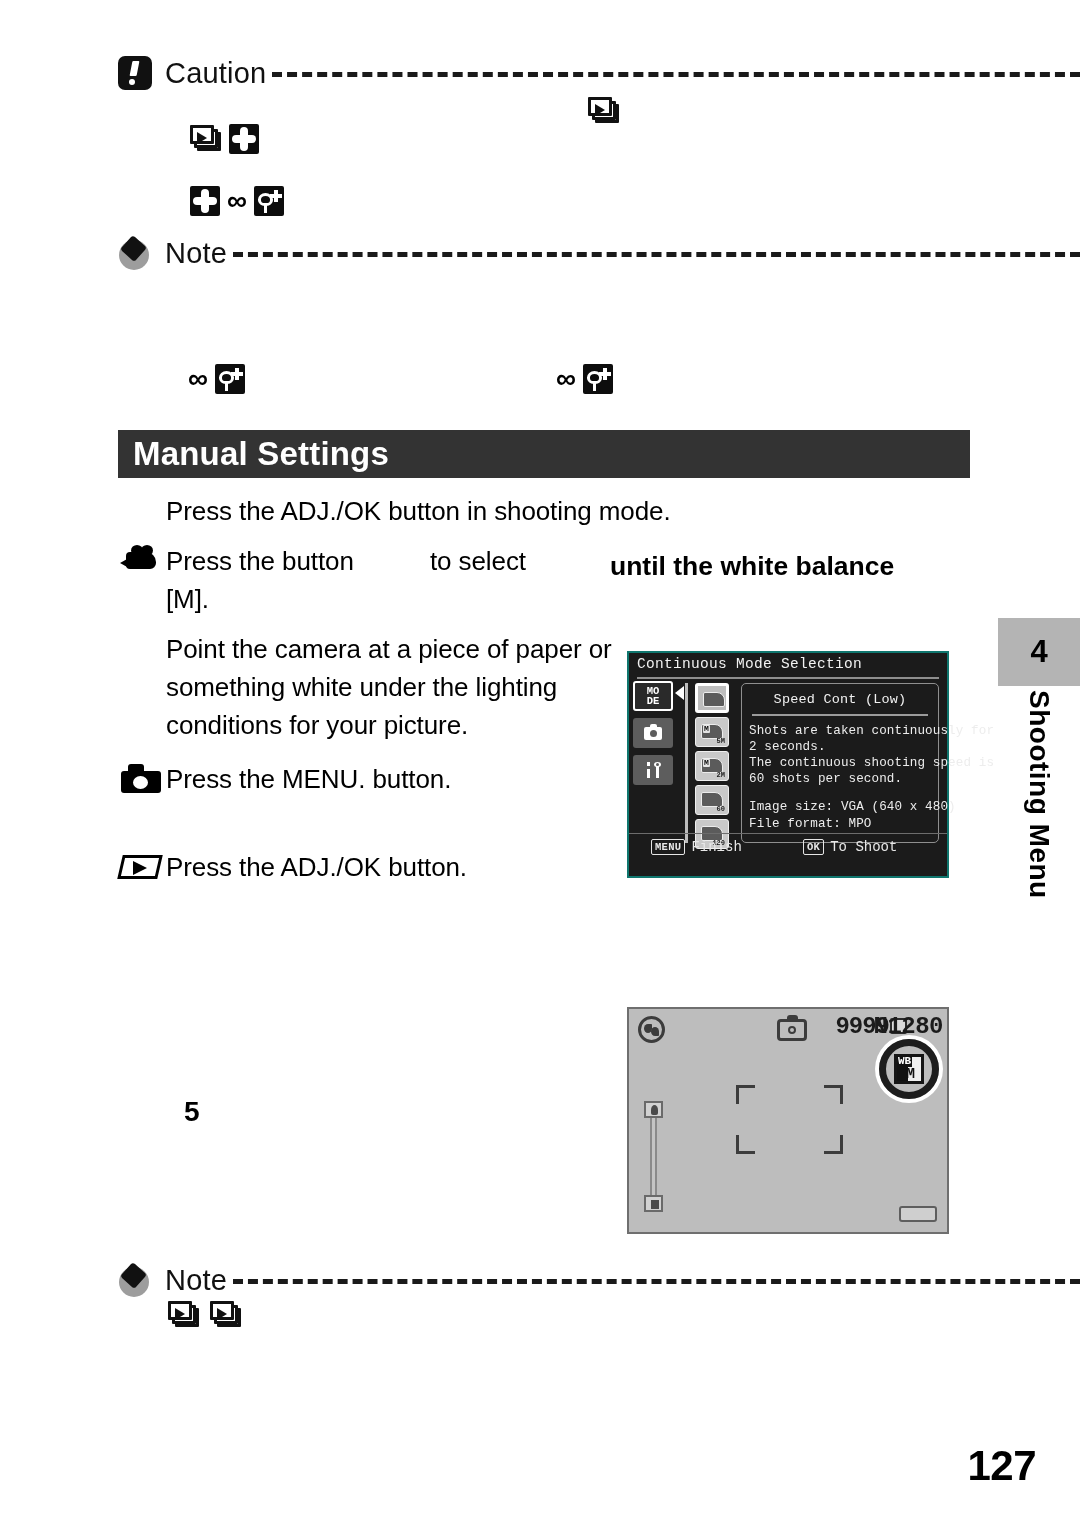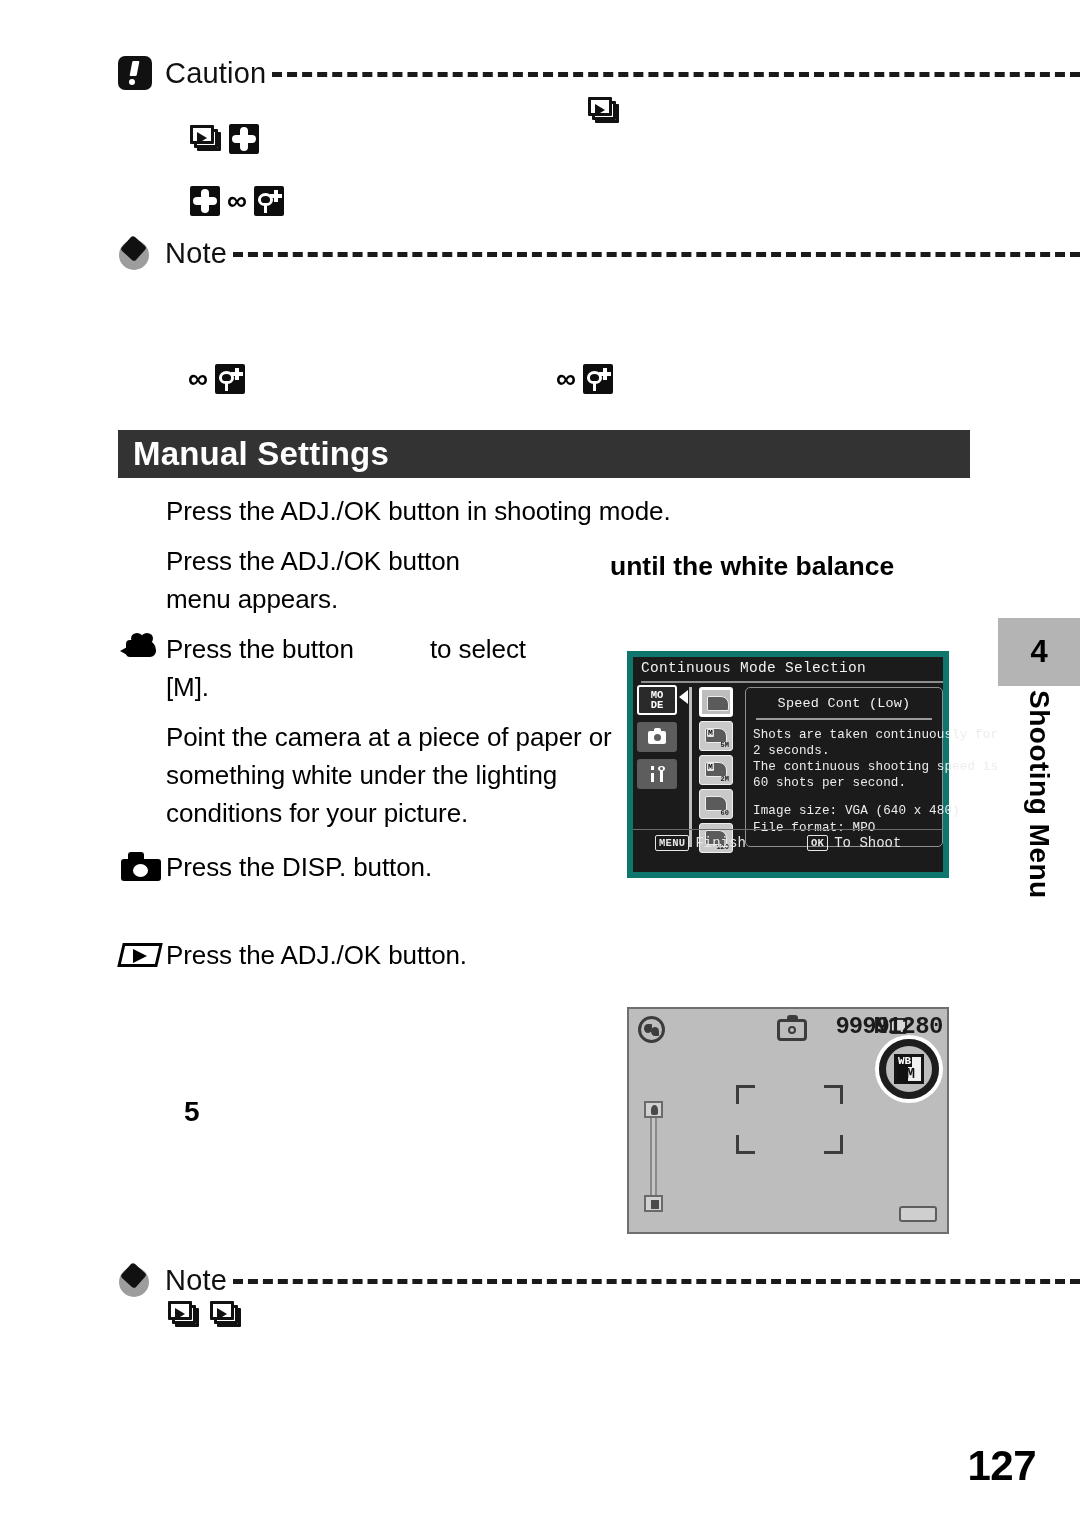--- a/index.html
+++ b/index.html
@@ -155,21 +155,21 @@
     position:absolute;left:998px;top:690px;width:82px;height:250px;
   }
   .tab-title span{
     display:block;font-size:28px;font-weight:bold;white-space:nowrap;
     writing-mode:vertical-rl;text-orientation:mixed;line-height:82px;letter-spacing:.5px;
   }
 
   
   .lcd1{
     position:absolute;left:627px;top:651px;width:322px;height:227px;
-    background:#1b1b1b;border:6px solid #0f766e;box-sizing:border-box;
+    background:#1b1b1b;border:2px solid #0f766e;box-sizing:border-box;
     font-family:"Liberation Mono", monospace;color:#e8e8e8;
   }
   .lcd1 .title{
     position:absolute;left:8px;top:3px;font-size:14.5px;letter-spacing:.3px;color:#f2f2f2;
   }
   .lcd1 .titlerule{position:absolute;left:8px;top:24px;width:302px;height:2px;background:#8e8e8e;}
   .lcd1 .tabs{position:absolute;left:4px;top:28px;width:42px;}
   .lcd1 .tabs .t{
     width:40px;height:30px;margin-bottom:7px;background:#5d5d5d;border-radius:3px;position:relative;
     display:flex;align-items:center;justify-content:center;color:#fff;font-size:11px;line-height:11px;text-align:center;
@@ -368,28 +368,20 @@
     <span>Manual Settings</span>
   </div>
 
   <div class="steps">
 
     <div class="step">
       <div class="marker m-blank"></div>
       <div class="body" style="width:510px">Press the ADJ./OK button in shooting mode.</div>
     </div>
 
-    <div class="step">
-      <div class="marker m-blank"></div>
-      <div class="body" style="width:510px">
-        <span>Press the ADJ./OK button</span>
-        <span style="display:inline-block;width:0px"></span>
-        <span style="display:block">menu appears.</span>
-      </div>
-    </div>
 
     <div class="step">
       <div class="marker">
         <span class="m-camcorder">
           <span class="r1"></span>
             <span class="r2"></span>
             <span class="bd"></span>
             <span class="tl"></span>
         </span>
       </div>
@@ -407,21 +399,21 @@
     </div>
 
     <div class="step" style="margin-top:16px">
       <div class="marker">
         <span class="m-camera">
           <span class="hump"></span>
             <span class="body2"></span>
             <span class="lens"></span>
         </span>
       </div>
-      <div class="body" style="width:510px">Press the DISP. button.</div>
+      <div class="body" style="width:510px">Press the MENU. button.</div>
     </div>
 
     <div class="step" style="margin-top:50px">
       <div class="marker">
         <span class="m-play">
           <span class="par"></span>
             <span class="tri"></span>
         </span>
       </div>
       <div class="body" style="width:510px">Press the ADJ./OK button.</div>

